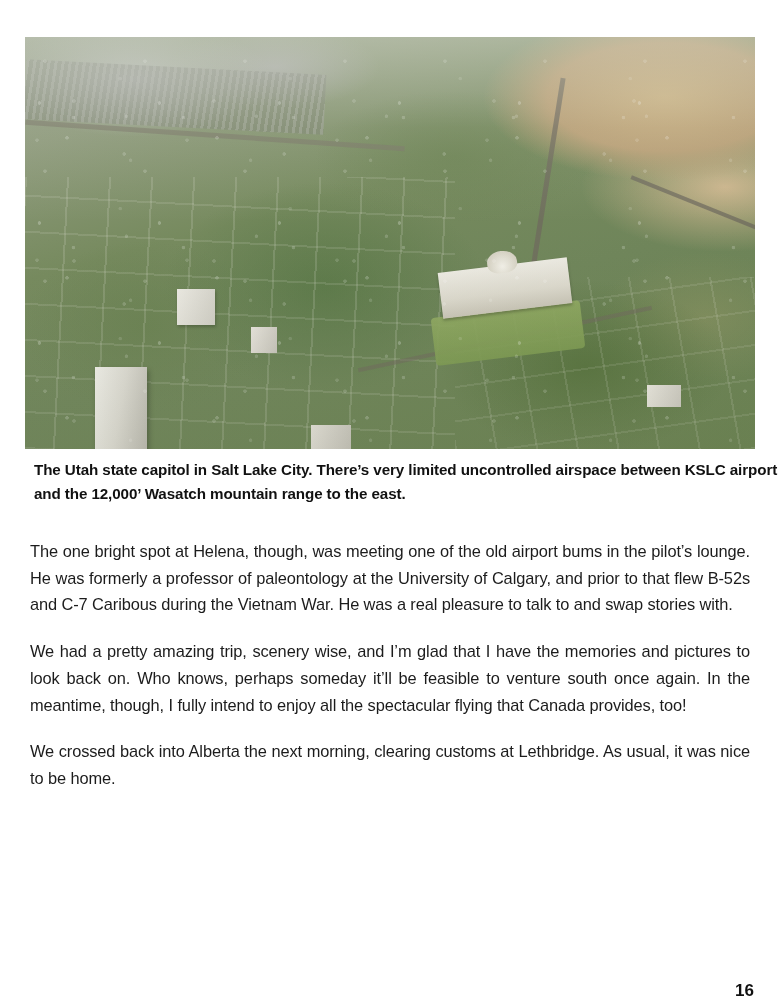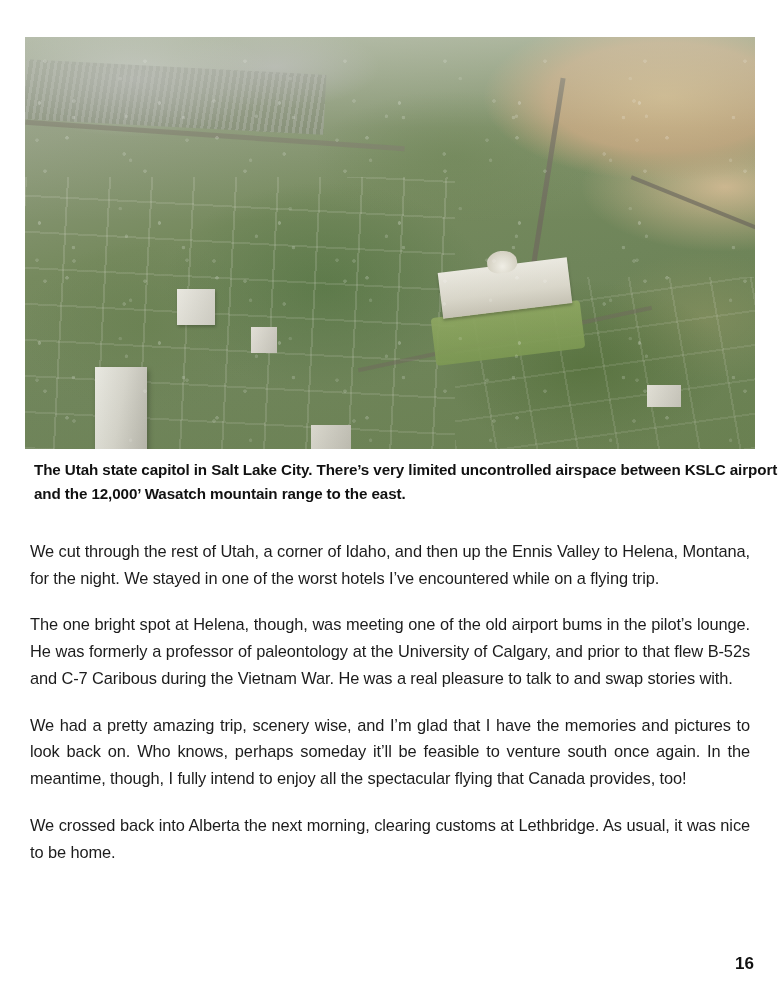--- a/index.html
+++ b/index.html
@@ -217,21 +217,21 @@
     color: #1c1c1c;
     text-align: justify;
     margin: 0 0 20px 0;
     letter-spacing: -0.1px;
   }
   .para:last-child { margin-bottom: 0; }
   
   .page-number {
     position: absolute;
     right: 26px;
-    bottom: 31px;
+    bottom: 4px;
     font-size: 17px;
     font-weight: bold;
     color: #111111;
   }
 </style>
 </head>
 <body>
 
 <div class="page">
 
@@ -254,21 +254,20 @@
       <div class="bldg4"></div>
       <div class="bldg5"></div>
       <div class="speckle"></div>
       <div class="haze"></div>
     </div>
   </div>
 
   <div class="caption">The Utah state capitol in Salt Lake City. There’s very limited uncontrolled airspace between KSLC airport and the 12,000’ Wasatch mountain range to the east.</div>
 
   <div class="body">
-    <p class="para">We cut through the rest of Utah, a corner of Idaho, and then up the Ennis Valley to Helena, Montana, for the night. We stayed in one of the worst hotels I’ve encountered while on a flying trip.</p>
     <p class="para">The one bright spot at Helena, though, was meeting one of the old airport bums in the pilot’s lounge. He was formerly a professor of paleontology at the University of Calgary, and prior to that flew B-52s and C-7 Caribous during the Vietnam War. He was a real pleasure to talk to and swap stories with.</p>
     <p class="para">We had a pretty amazing trip, scenery wise, and I’m glad that I have the memories and pictures to look back on. Who knows, perhaps someday it’ll be feasible to venture south once again. In the meantime, though, I fully intend to enjoy all the spectacular flying that Canada provides, too!</p>
     <p class="para">We crossed back into Alberta the next morning, clearing customs at Lethbridge. As usual, it was nice to be home.</p>
   </div>
 
   <div class="page-number">16</div>
 
 </div>
 
 </body></html>

